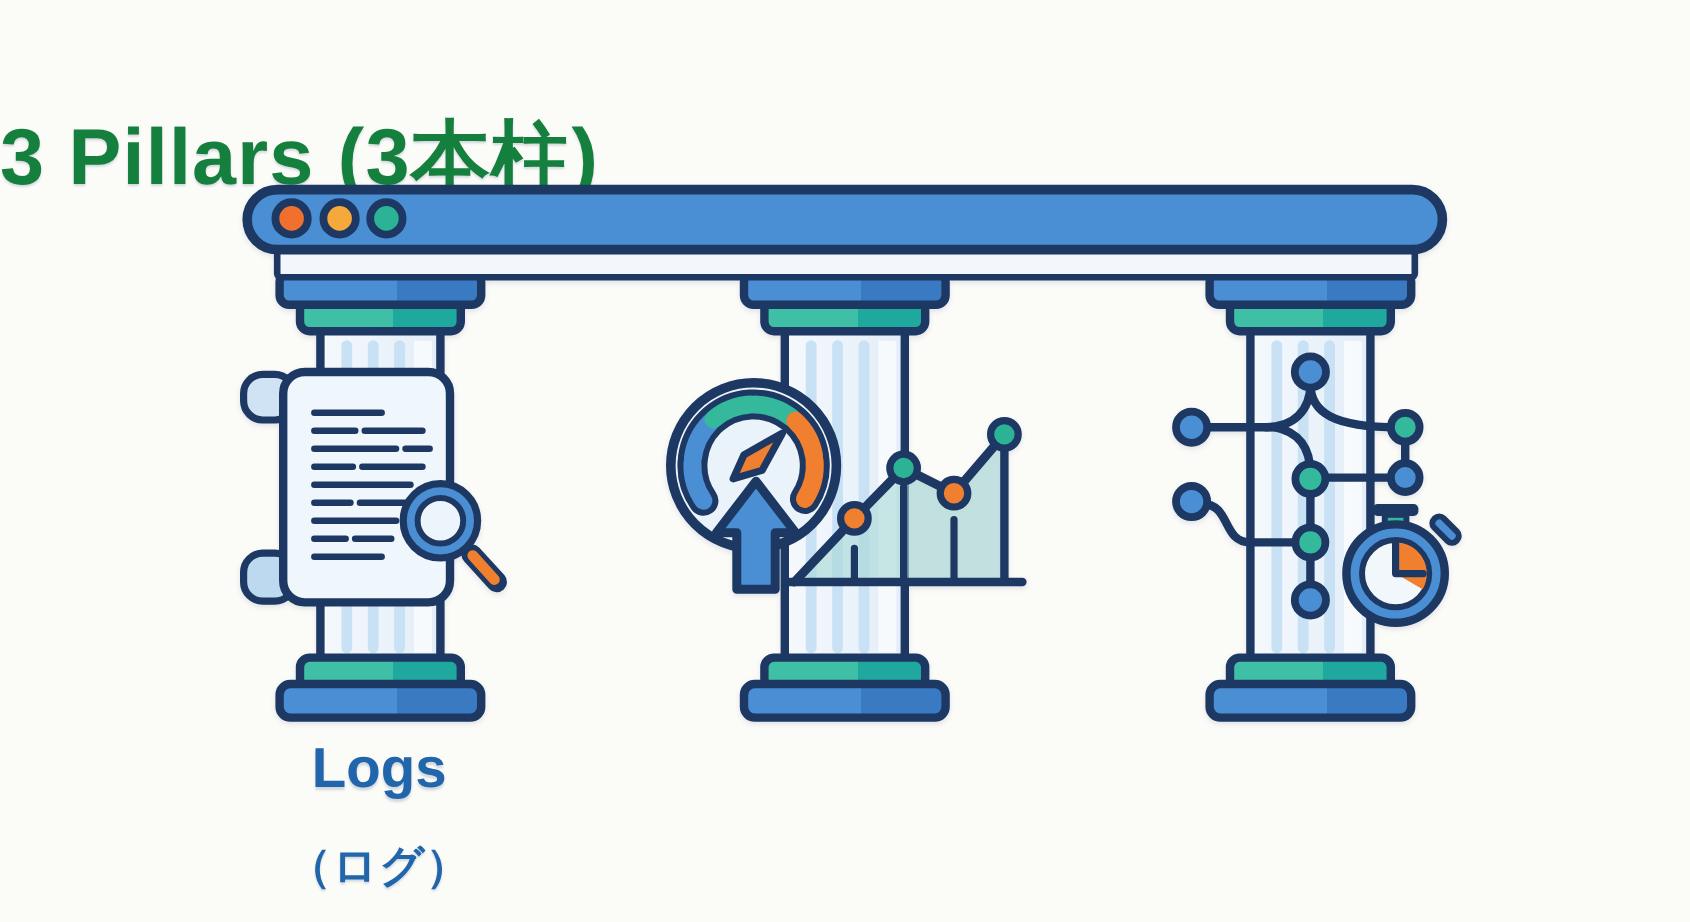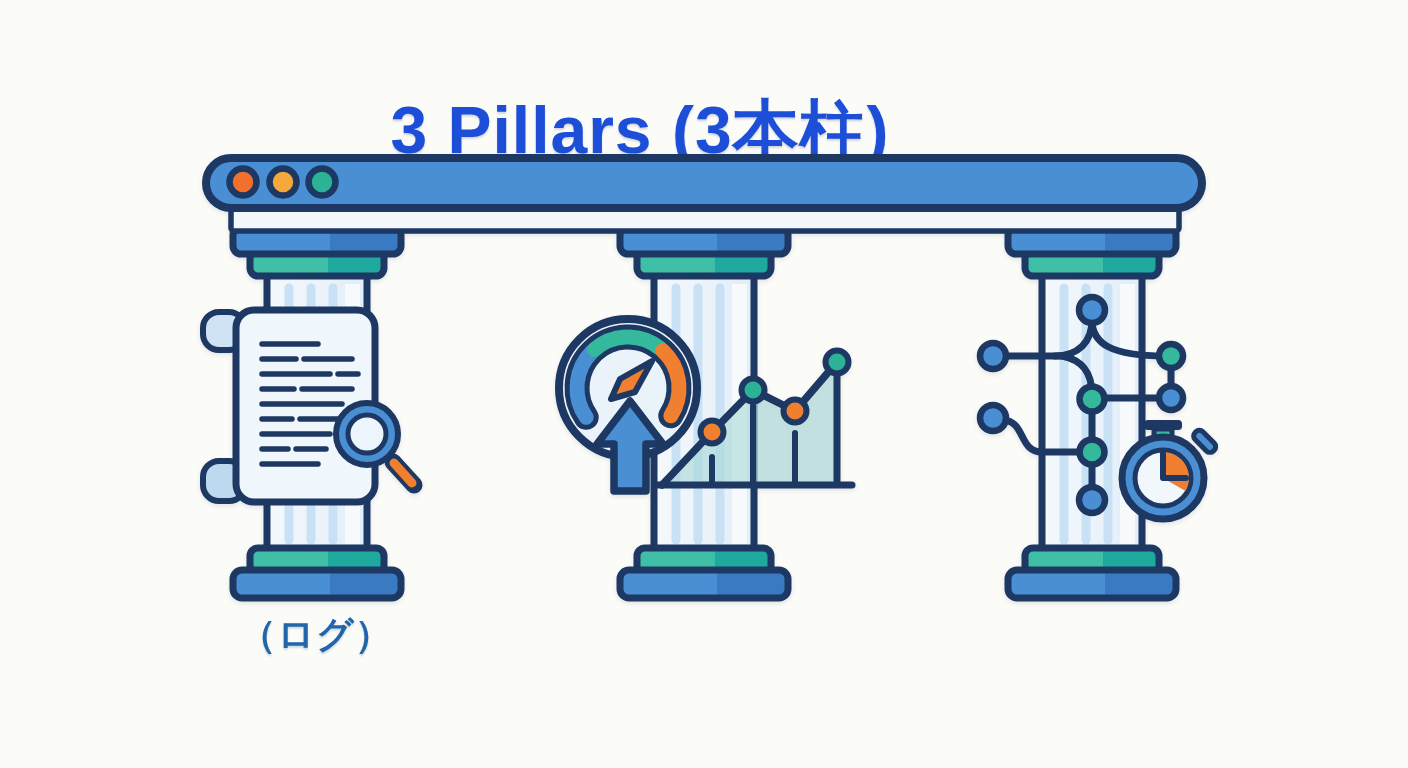--- a/index.html
+++ b/index.html
@@ -2,31 +2,31 @@
 <html><head>
 <meta charset="utf-8">
 <style>
   html,body{margin:0;padding:0;}
   body{
     width:1408px;height:768px;position:relative;overflow:hidden;
     background:#fbfbf8;
     font-family:"Liberation Sans","DejaVu Sans",sans-serif;
   }
   .title{
-    position:absolute;top:42px;left:0;width:1280px;text-align:center;
-    font-size:66px;font-weight:bold;color:#1d4ed8;letter-spacing:1px;
+    position:absolute;top:42px;left:0;width:1280px;text-align:left;
+    font-size:66px;font-weight:bold;color:#15803d;letter-spacing:1px;
     text-shadow:0 2px 2px rgba(29,56,98,.18);
   }
   .illus{position:absolute;top:0;left:0;filter:drop-shadow(0 2px 2px rgba(29,56,98,.12));}
   .plabel{
     position:absolute;width:420px;text-align:center;color:#2166ab;
     text-shadow:0 2px 2px rgba(29,56,98,.18);line-height:1.08;
   }
   .plabel .en{font-size:47px;font-weight:bold;}
-  .plabel .ja{font-size:37px;font-weight:bold;letter-spacing:1px;}
+  .plabel .ja{font-size:37px;font-weight:bold;letter-spacing:1px;margin-top:36px;}
   #lbl-logs{left:106px;top:615px;}
   #lbl-metrics{left:496px;top:615px;}
   #lbl-traces{left:884px;top:615px;}
 </style>
 </head>
 <body>
 
 <h1 class="title">3 Pillars (3本柱)</h1>
 
 <svg class="illus" width="1408" height="768" viewBox="0 0 1408 768">
@@ -190,18 +190,19 @@
     <rect x="1144" y="420" width="38" height="10" rx="4" fill="#1d3862"></rect>
     <rect x="1192" y="436" width="26" height="11" rx="5" fill="#4a8fd4" stroke="#1d3862" stroke-width="5" transform="rotate(45 1205 441)"></rect>
     <circle cx="1163" cy="478" r="41" fill="#4a8fd4" stroke="#1d3862" stroke-width="7"></circle>
     <circle cx="1163" cy="478" r="28" fill="#f2f7fb" stroke="#1d3862" stroke-width="5"></circle>
     <path d="M1163 478 L1163 452 A26 26 0 0 1 1185.5 491 Z" fill="#f0802f"></path>
     <path d="M1163 453 V478 H1186" fill="none" stroke="#1d3862" stroke-width="6" stroke-linecap="round" stroke-linejoin="round"></path>
   </g>
 </svg>
 
 <div class="plabel" id="lbl-logs">
+  <div class="en">Logs</div>
   <div class="ja">（ログ）</div>
 </div>
 <div class="plabel" id="lbl-metrics">
 </div>
 <div class="plabel" id="lbl-traces">
 </div>
 
 </body></html>

